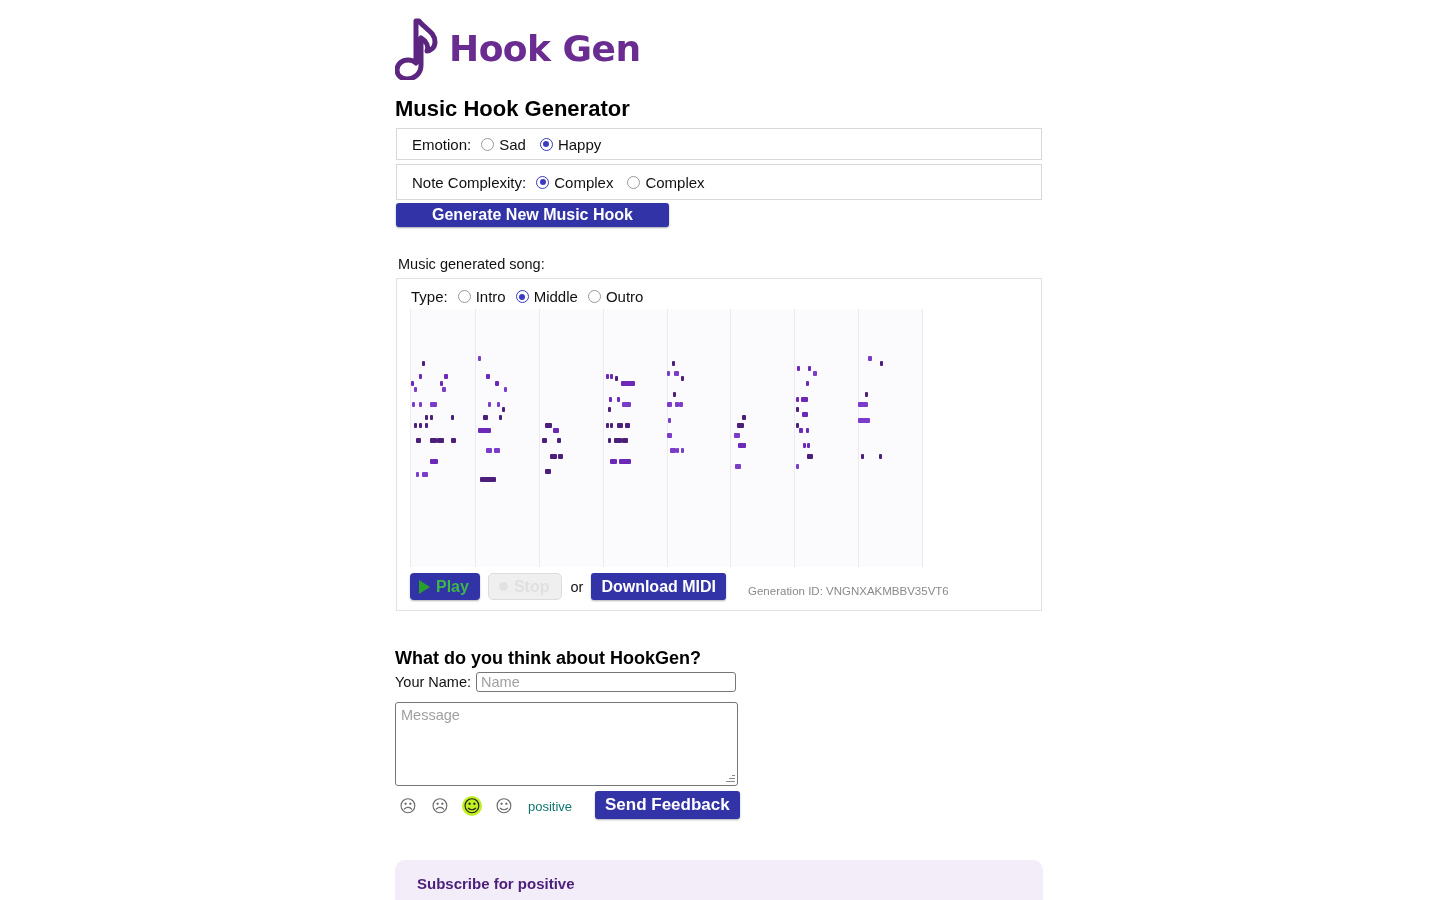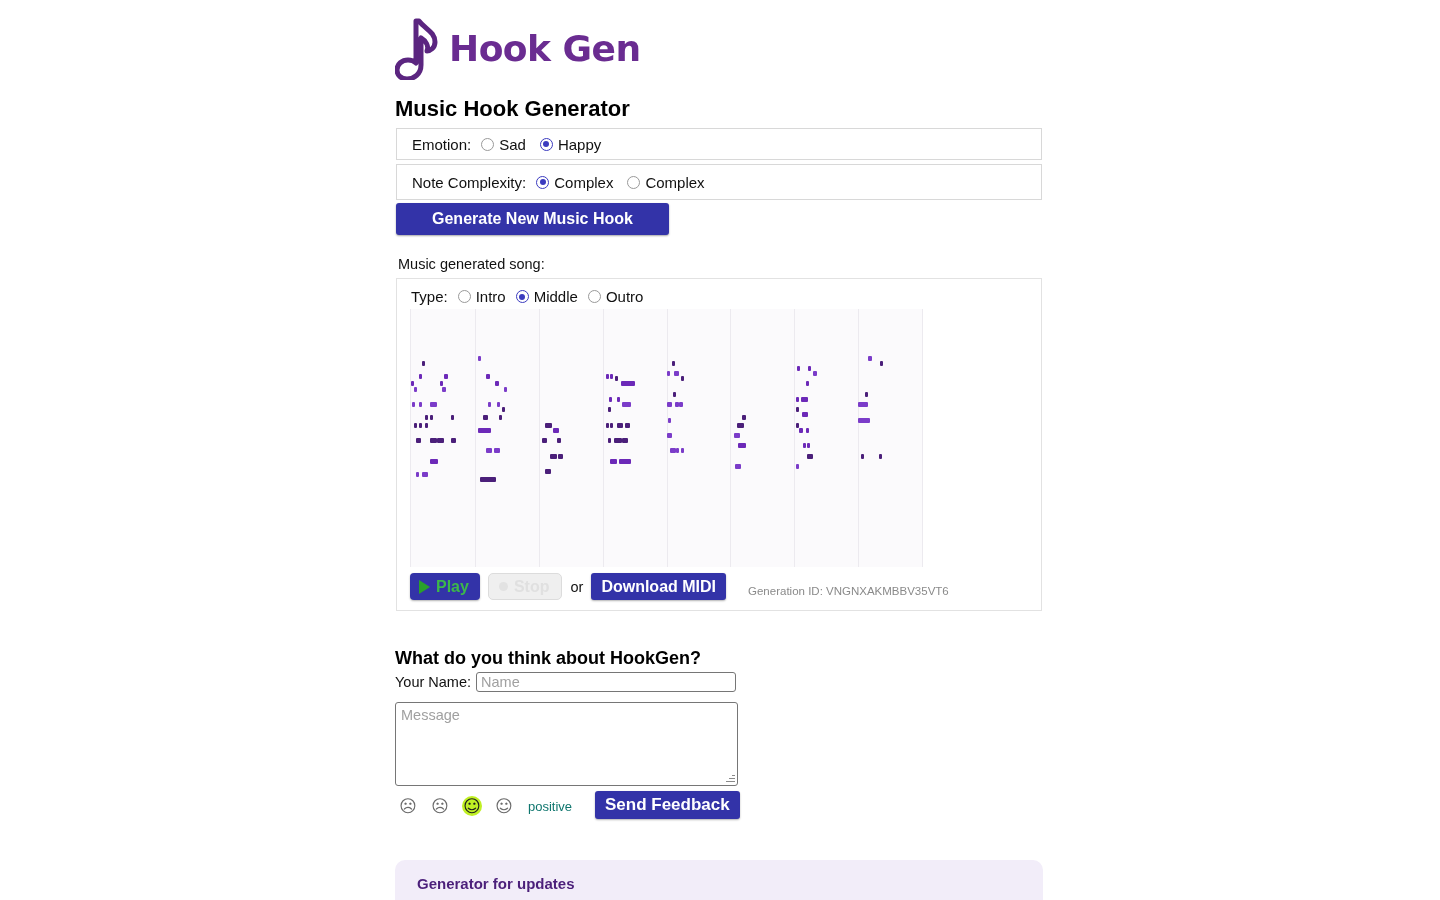--- a/index.html
+++ b/index.html
@@ -54,21 +54,21 @@
   }
   .radio-label { font-size: 15px; color: #111; }
 
   
   .btn {
     font-family: "Liberation Sans", sans-serif;
     border: none; cursor: pointer;
   }
   #generate-button {
     position: absolute; left: 396px; top: 203px;
-    width: 273px; height: 32px;
+    width: 273px; height: 24px;
     background: #3333a8; color: #fff;
     font-size: 16px; font-weight: bold;
     border-radius: 3px;
     box-shadow: 0 1px 2px rgba(0,0,0,.35);
   }
 
   
   .gen-label {
     position: absolute; left: 398px; top: 256px;
     font-size: 14.5px; color: #111;
@@ -428,17 +428,17 @@
     <span class="emoji">☹</span>
     <span class="emoji">☹</span>
     <span class="emoji selected">☺</span>
     <span class="emoji">☺</span>
     <span class="rating-word">positive</span>
   </div>
 
   <button class="btn" id="send-feedback-button">Send Feedback</button>
 
   <div id="subscribe-panel">
-    <div class="sub-title">Generator for updates</div>
+    <div class="sub-title">Subscribe for positive</div>
     <div class="sub-sub"></div>
   </div>
 
 </div>
 
 </body></html>

